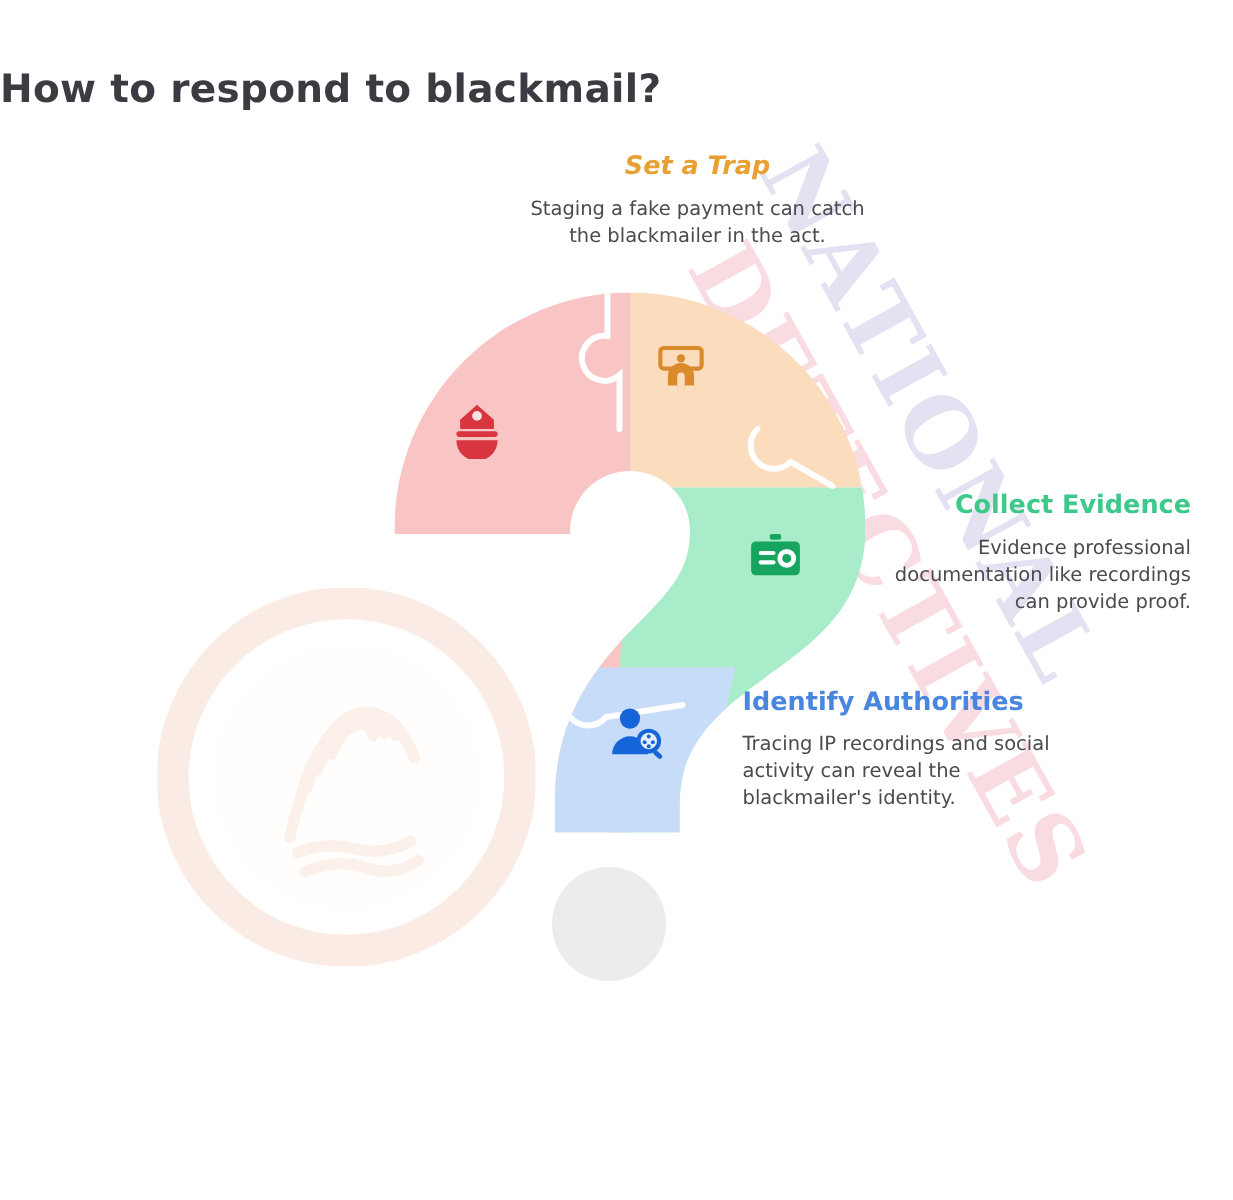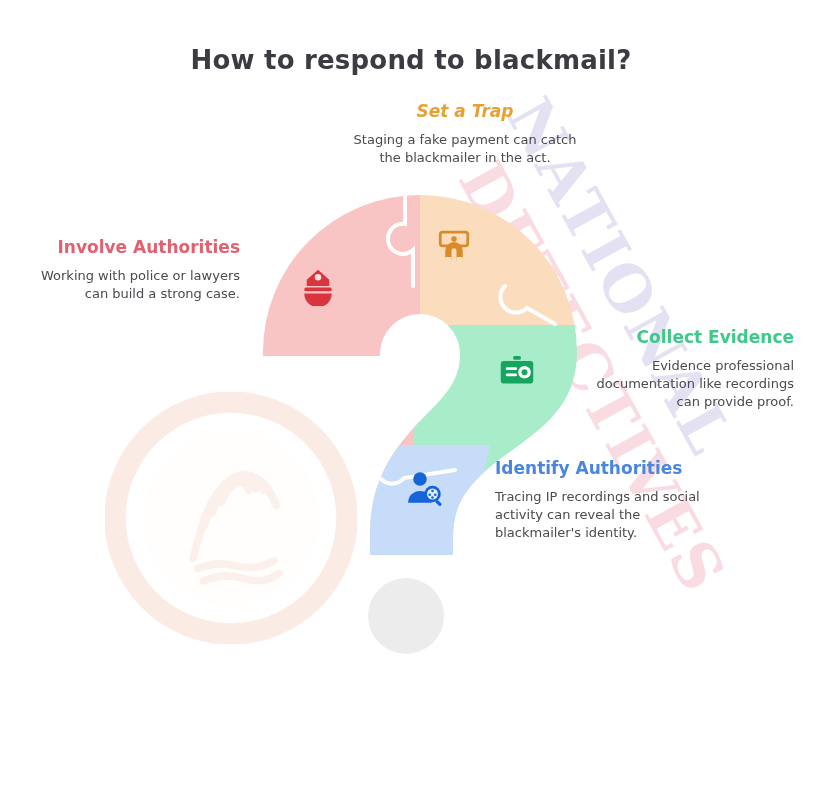--- a/index.html
+++ b/index.html
@@ -57,21 +57,20 @@
     height: 252px;
     opacity: 0.30;
   }
 
   
   .page-title {
     position: absolute;
     top: 45px;
     left: 0;
     width: 822px;
-    text-align: center;
     font-size: 26px;
     font-weight: 700;
     color: #3b3b42;
     letter-spacing: 0.2px;
   }
 
   
   #qmark {
     position: absolute;
     left: 255px;
@@ -249,24 +248,20 @@
     <circle cx="22" cy="20" r="4.4" fill="#e4edfb"></circle>
     <g fill="#1565d8">
       <circle cx="22" cy="17.6" r="1.05"></circle>
       <circle cx="19.8" cy="20.6" r="1.05"></circle>
       <circle cx="24.2" cy="20.6" r="1.05"></circle>
       <circle cx="22" cy="22.8" r="1.05"></circle>
     </g>
     <rect x="25.6" y="24.4" width="5.6" height="2.6" rx="1.3" transform="rotate(42 25.6 24.4)" fill="#1565d8"></rect>
   </svg>
 
-  <div class="block" id="block-authorities">
-    <p class="heading">Involve Authorities</p>
-    <p class="body">Working with police or lawyers can build a strong case.</p>
-  </div>
 
   <div class="block" id="block-trap">
     <p class="heading">Set a Trap</p>
     <p class="body">Staging a fake payment can catch the blackmailer in the act.</p>
   </div>
 
   <div class="block" id="block-evidence">
     <p class="heading">Collect Evidence</p>
     <p class="body">Evidence professional documentation like recordings can provide proof.</p>
   </div>

